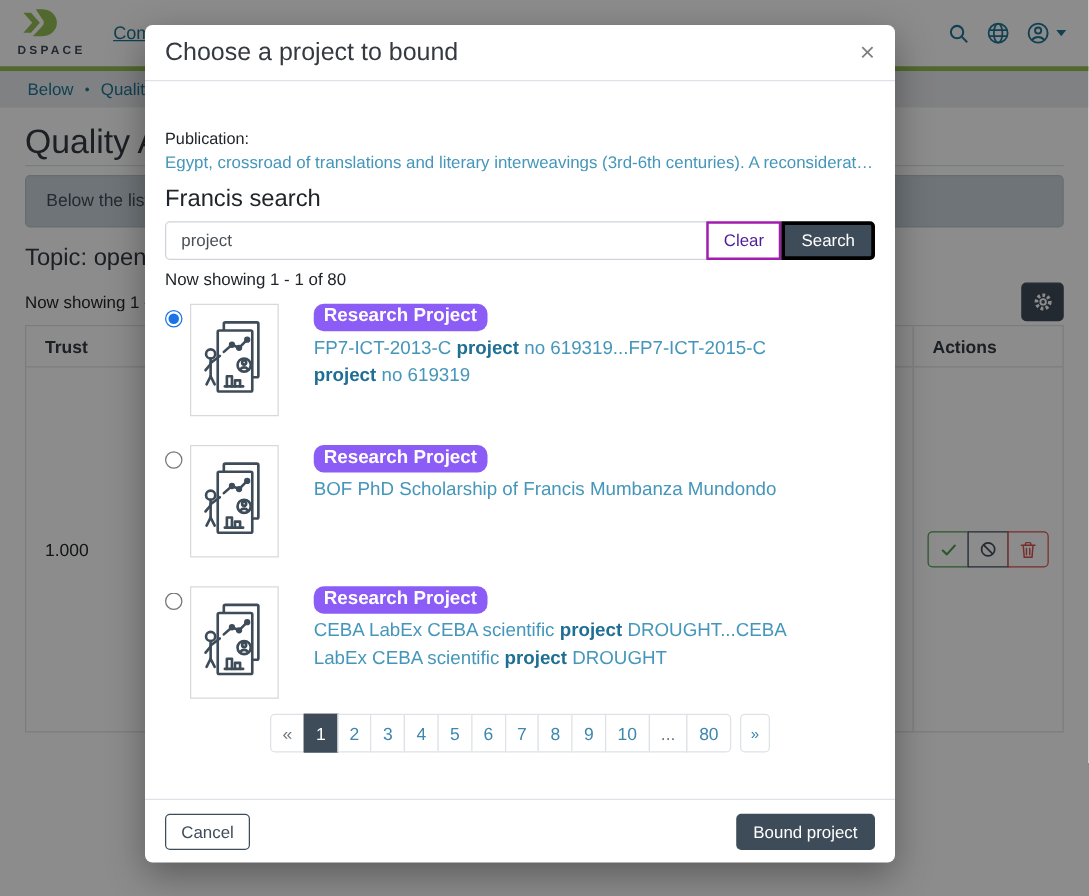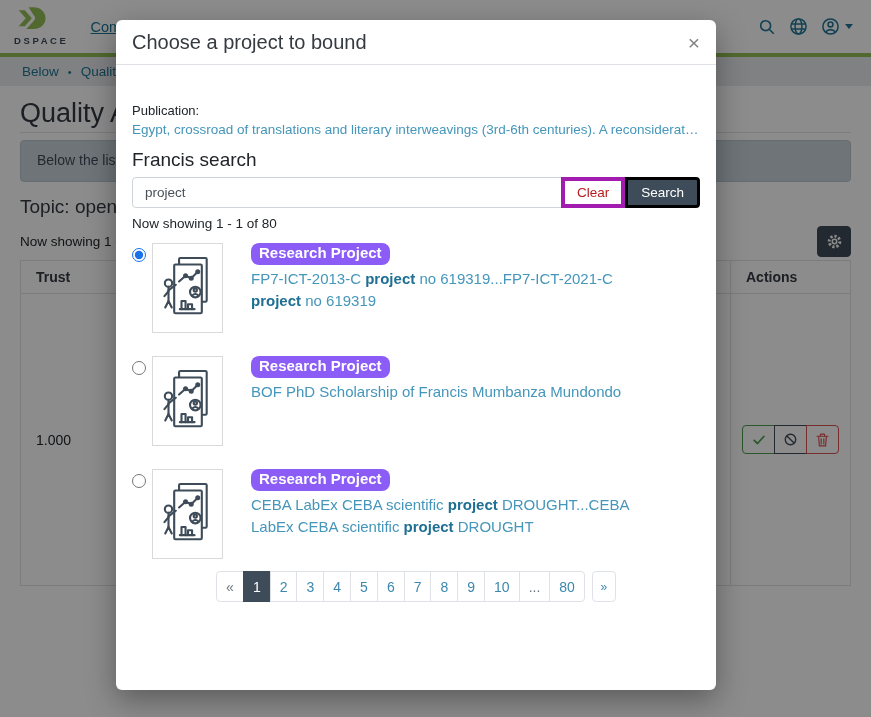--- a/index.html
+++ b/index.html
@@ -50,21 +50,21 @@
   .modal-header { height:45px; padding:10px 16px; border-bottom:1px solid #dee2e6; display:flex; align-items:center; justify-content:space-between; }
   .modal-title { font-size:20px; color:#343a40; font-weight:400; }
   .modal-close { background:none; border:0; font-size:21px; color:#000; opacity:.5; cursor:pointer; line-height:1; }
   .modal-body { flex:1; padding:16px; overflow:hidden; }
   .pub-label { font-size:13px; color:#212529; margin-top:2px; }
   .pub-link { display:block; margin-top:4px; font-size:13.5px; color:#4596ba; text-decoration:none; white-space:nowrap; overflow:hidden; text-overflow:ellipsis; max-width:568px; }
   h3.search-heading { margin-top:12px; font-size:19px; font-weight:500; color:#212529; }
   .search-group { margin-top:6px; display:flex; height:31px; }
   .search-input { flex:1; border:1px solid #ced4da; border-radius:4px 0 0 4px; padding:0 12px; font-size:13.5px; color:#495057; font-family:inherit; outline:none; }
   .btn { font-family:inherit; font-size:13.5px; cursor:pointer; }
-  .btn-clear { padding:0 12px; background:#fff; border:4px solid #a21caf; color:#b91c1c; margin-left:-1px; }
+  .btn-clear { padding:0 12px; background:#fff; border:2px solid #a21caf; color:#4c1d95; margin-left:-1px; }
   .btn-search { padding:0 13px; background:#3e4c59; border:3px solid #000000; color:#fff; border-radius:0 4px 4px 0; }
   .modal-showing { margin-top:8px; font-size:13.5px; color:#212529; }
 
   .proj-list { margin-top:12px; display:flex; flex-direction:column; gap:23px; }
   .proj-item { display:flex; align-items:flex-start; cursor:pointer; }
   .proj-radio { margin:5px 6px 0 0; width:14px; height:14px; accent-color:#1a73e8; }
   .thumb { width:71px; height:90px; border:1px solid #d9d9d9; background:#fff; display:flex; align-items:center; justify-content:center; flex:none; }
   .meta { margin-left:28px; display:flex; flex-direction:column; align-items:flex-start; }
   .badge { background:#8b5cf6; color:#fff; font-size:15px; font-weight:bold; padding:2px 8px 3px; border-radius:8px; line-height:1.1; }
   .proj-title { margin-top:3px; font-size:15px; line-height:22px; color:#4596ba; max-width:412px; }
@@ -235,21 +235,21 @@
       <circle cx="8" cy="36" r="4.5"></circle>
       <path d="M8,40.5 V58"></path>
       <path d="M8,45 L17,38"></path>
       <path d="M8,46 L3,52"></path>
       <path d="M8,58 L4,66 M8,58 L12,66"></path>
     </g>
   </svg>
 </span>
             <span class="meta">
               <span class="badge">Research Project</span>
-              <span class="proj-title"><span>FP7-ICT-2013-C </span><span class="hl">project</span><span> no 619319...FP7-ICT-2021-C </span><span class="hl">project</span><span> no 619319</span></span>
+              <span class="proj-title"><span>FP7-ICT-2013-C </span><span class="hl">project</span><span> no 619319...FP7-ICT-2015-C </span><span class="hl">project</span><span> no 619319</span></span>
             </span>
           </label>
           <label class="proj-item">
             <input type="radio" name="proj" class="proj-radio" style="">
             <span class="thumb">
   <svg viewBox="0 0 64 84" width="52" height="70" aria-hidden="true">
     <g fill="none" stroke="#3e4c59" stroke-width="2.6" stroke-linecap="round" stroke-linejoin="round">
       <rect x="21" y="5" width="34" height="54" rx="1.5"></rect>
       <rect x="15" y="13" width="34" height="60" rx="1.5" fill="#ffffff"></rect>
       <polyline points="21,34 29,27 36,30 44,22"></polyline>
@@ -320,14 +320,18 @@
             <span class="page-cell">8</span>
             <span class="page-cell">9</span>
             <span class="page-cell">10</span>
             <span class="page-cell muted">...</span>
             <span class="page-cell">80</span>
           </div>
         <button class="page-next">»</button>
       </div>
     </div>
 
+    <div class="modal-footer">
+      <button class="btn btn-cancel">Cancel</button>
+      <button class="btn btn-bound">Bound project</button>
+    </div>
   </div>
 </div>
 
 </body></html>

